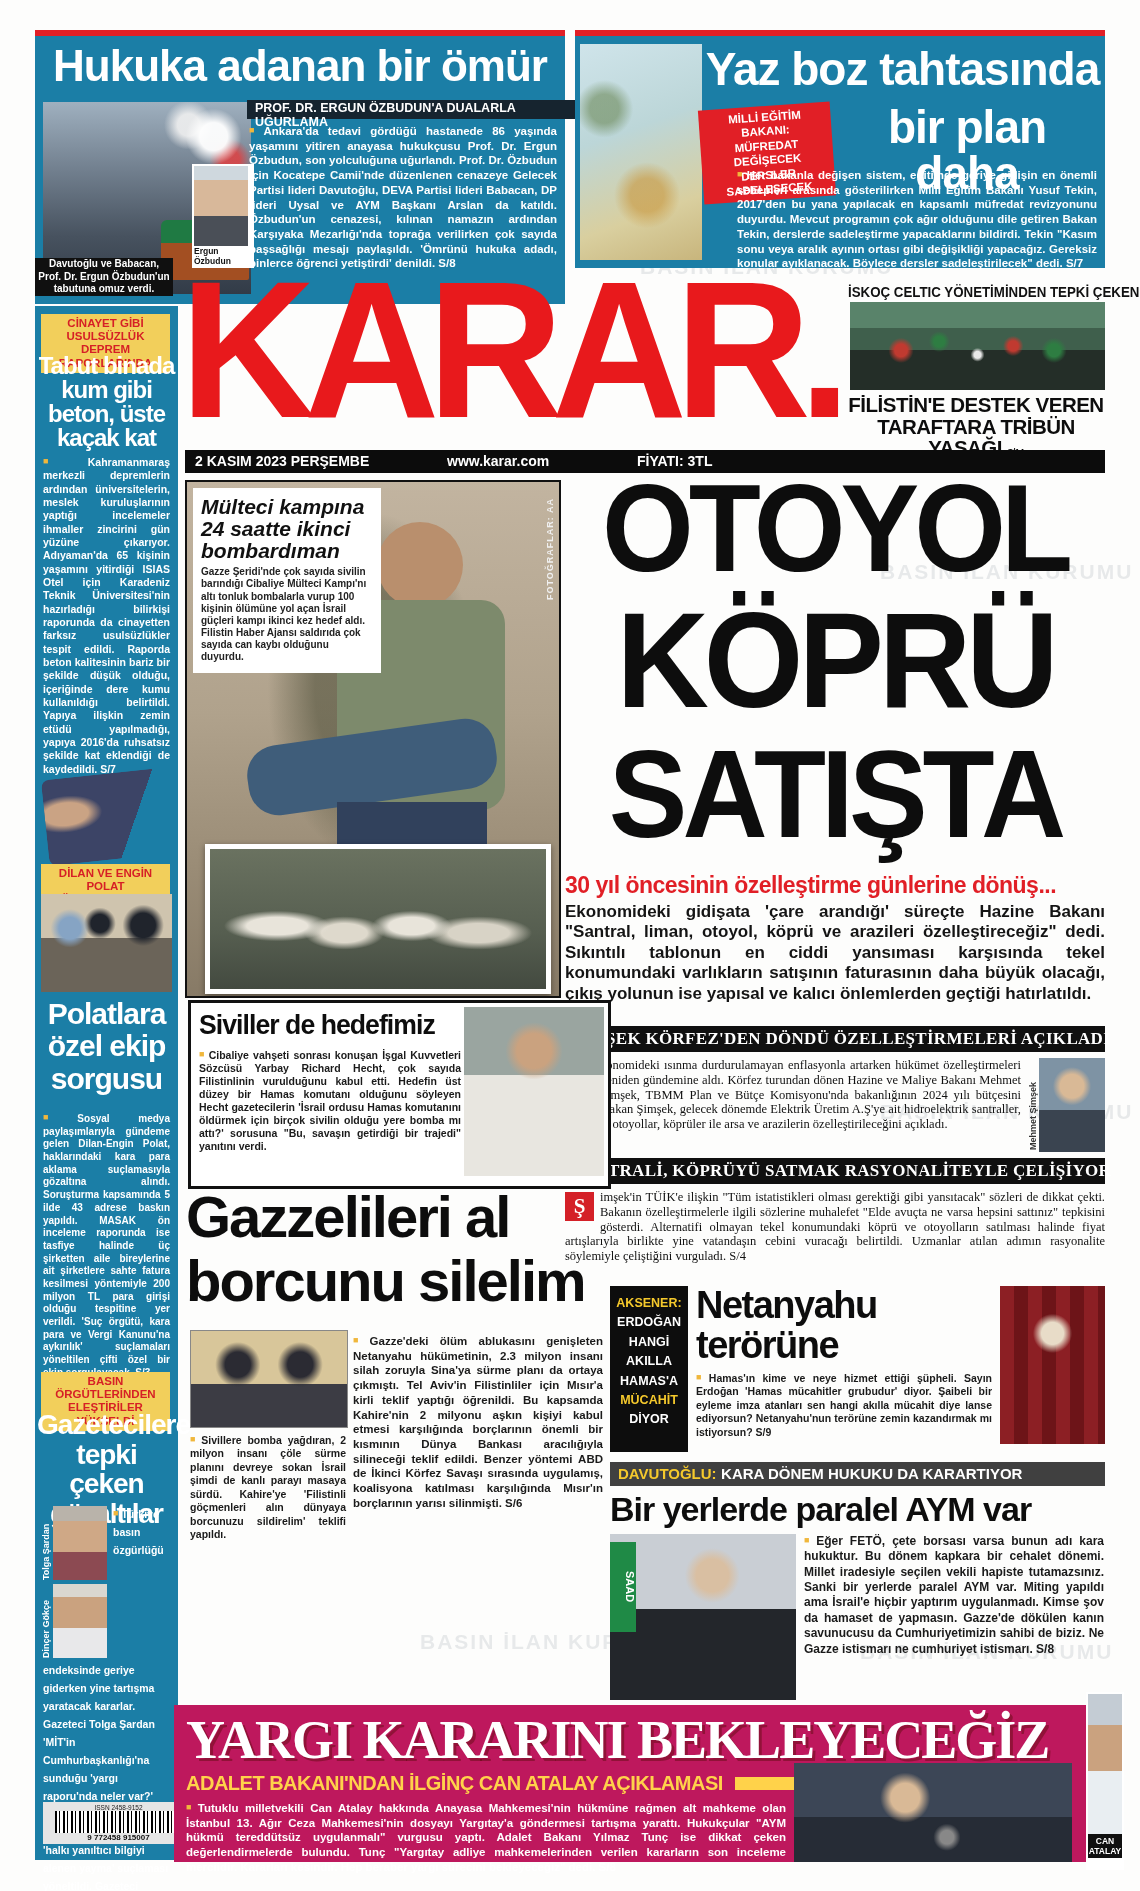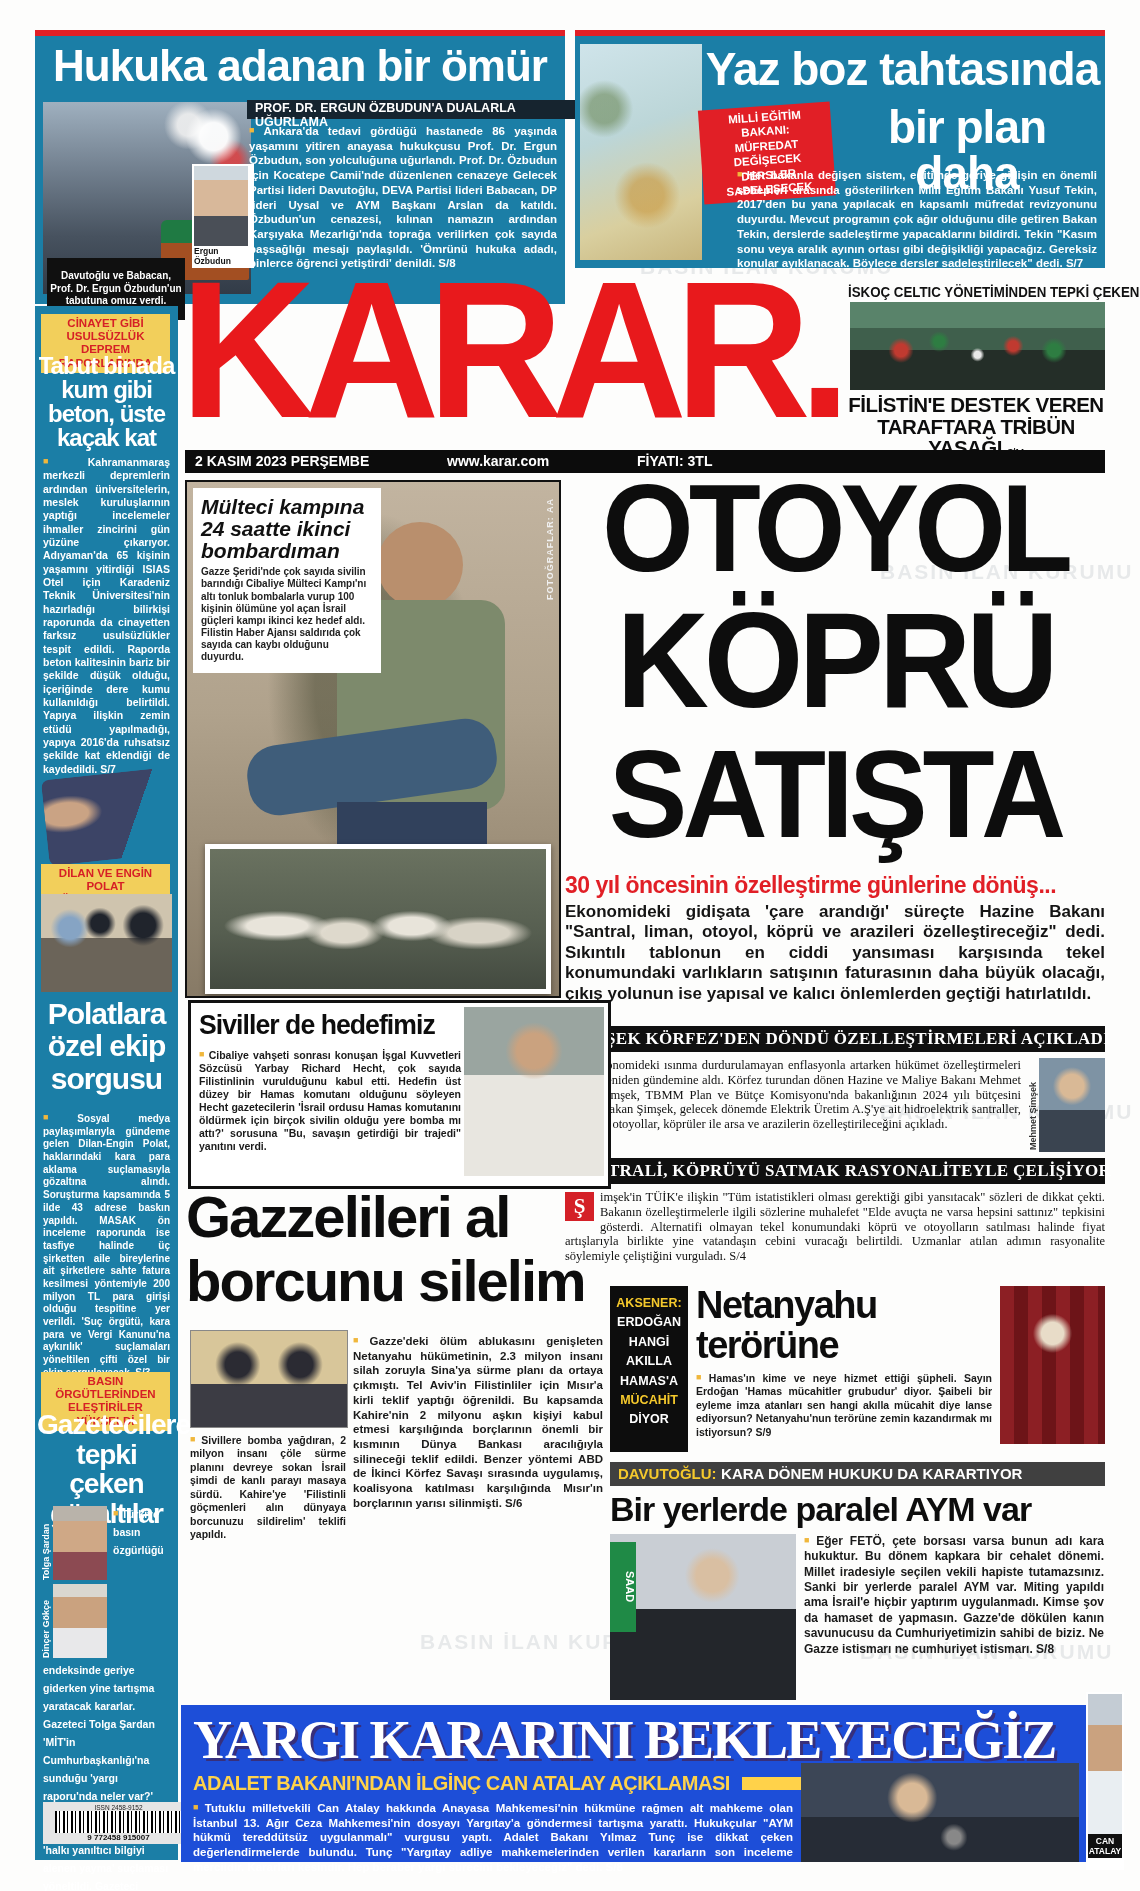--- a/index.html
+++ b/index.html
@@ -107,21 +107,21 @@
     <div class="ph-coffin ab" style="left:118px;top:118px;width:88px;height:60px"></div>
   </div>
   <div class="ab kick-dark" style="left:212px;top:64px;width:306px;height:18px;font-size:12.5px;padding:1px 16px 0 8px">PROF. DR. ERGUN ÖZBUDUN'A DUALARLA UĞURLAMA</div>
   <div class="ab jb jb-w" style="left:214px;top:88px;width:308px;font-size:11.5px">
     <span class="bullet">■</span><span>Ankara'da tedavi gördüğü hastanede 86 yaşında yaşamını yitiren anayasa hukukçusu Prof. Dr. Ergun Özbudun, son yolculuğuna uğurlandı. Prof. Dr. Özbudun için Kocatepe Camii'nde düzenlenen cenazeye Gelecek Partisi lideri Davutoğlu, DEVA Partisi lideri Babacan, DP lideri Uysal ve AYM Başkanı Arslan da katıldı. Özbudun'un cenazesi, kılınan namazın ardından Karşıyaka Mezarlığı'nda toprağa verilirken çok sayıda başsağlığı mesajı paylaşıldı. 'Ömrünü hukuka adadı, binlerce öğrenci yetiştirdi' denildi. S/8</span>
   </div>
   <div class="ab" style="left:157px;top:128px;width:58px;background:#fff;padding:2px">
     <div class="ph-ergun" style="width:54px;height:80px"></div>
     <div style="font-size:8.5px;font-weight:bold;color:#111">Ergun Özbudun</div>
   </div>
-  <div class="ab caption-black" style="left:12px;top:222px;width:132px;font-size:10px;padding:12px 3px;line-height:1.25">Davutoğlu ve Babacan, Prof. Dr. Ergun Özbudun'un tabutuna omuz verdi.</div>
+  <div class="ab caption-black" style="left:0;top:222px;width:132px;font-size:10px;padding:0 3px;line-height:1.25">Davutoğlu ve Babacan, Prof. Dr. Ergun Özbudun'un tabutuna omuz verdi.</div>
 </div>
 
 <div class="ab teal redtop z" style="left:575px;top:30px;width:530px;height:232px">
   <div class="ab photo ph-class" style="left:5px;top:8px;width:122px;height:216px"></div>
   <div class="ab hl-w" style="left:130px;top:10px;width:395px;font-size:46px">Yaz boz tahtasında</div>
   <div class="ab" style="left:126px;top:70px;width:124px;background:#e11f26;transform:rotate(-4deg);padding:4px 4px;text-align:center">
     <div style="color:#fff;font-weight:bold;font-size:11.5px;line-height:1.25">MİLLİ EĞİTİM BAKANI:</div>
     <div style="color:#fff;font-weight:bold;font-size:11.5px;line-height:1.25">MÜFREDAT DEĞİŞECEK</div>
     <div style="color:#fff;font-weight:bold;font-size:11.5px;line-height:1.25">DERSLER SADELEŞECEK</div>
   </div>
@@ -273,21 +273,21 @@
   <span style="color:#fff;font-weight:bold;font-size:15px">KARA DÖNEM HUKUKU DA KARARTIYOR</span>
 </div>
 <div class="ab z" style="left:610px;top:1490px;width:495px;font-size:34px;font-weight:bold;color:#0d0d0d;letter-spacing:-1px;white-space:nowrap">Bir yerlerde paralel AYM var</div>
 <div class="ab photo ph-davut z" style="left:610px;top:1534px;width:186px;height:166px">
   <div class="ab" style="left:0;top:8px;width:26px;height:90px;background:#1f8a46;color:#fff;font-weight:bold;font-size:11px;writing-mode:vertical-rl;text-align:center">SAAD</div>
 </div>
 <div class="ab jb z" style="left:804px;top:1534px;width:300px;font-size:12px;color:#1a1a1a">
   <span class="bullet">■</span><span>Eğer FETÖ, çete borsası varsa bunun adı kara hukuktur. Bu dönem kapkara bir cehalet dönemi. Millet iradesiyle seçilen vekili hapiste tutamazsınız. Sanki bir yerlerde paralel AYM var. Miting yapıldı ama İsrail'e hiçbir yaptırım uygulanmadı. Kimse şov da hamaset de yapmasın. Gazze'de dökülen kanın savunucusu da Cumhuriyetimizin sahibi de biziz. Ne Gazze istismarı ne cumhuriyet istismarı. S/8</span>
 </div>
 
-<div class="ab z" style="left:181px;top:1705px;width:920px;height:157px;background:#1d4ed8">
+<div class="ab z" style="left:174px;top:1705px;width:920px;height:157px;background:#be185d">
   <div class="ab" style="left:12px;top:4px;font-family:'Liberation Serif',serif;font-weight:bold;color:#fff;font-size:54px;letter-spacing:-2px;white-space:nowrap;text-shadow:3px 3px 0 rgba(90,10,10,.45)">YARGI KARARINI BEKLEYECEĞİZ</div>
   <div class="ab" style="left:12px;top:67px;white-space:nowrap">
     <span style="color:#ffd24a;font-weight:bold;font-size:20px;letter-spacing:-.5px">ADALET BAKANI'NDAN İLGİNÇ CAN ATALAY AÇIKLAMASI</span>
     <span style="display:inline-block;width:110px;height:13px;background:#ffd24a;margin-left:8px"></span>
   </div>
   <div class="ab jb" style="left:12px;top:96px;width:600px;font-size:11.5px;color:#fff;line-height:1.28">
     <span class="bullet">■</span><span>Tutuklu milletvekili Can Atalay hakkında Anayasa Mahkemesi'nin hükmüne rağmen alt mahkeme olan İstanbul 13. Ağır Ceza Mahkemesi'nin dosyayı Yargıtay'a göndermesi tartışma yarattı. Hukukçular "AYM hükmü tereddütsüz uygulanmalı" vurgusu yaptı. Adalet Bakanı Yılmaz Tunç ise dikkat çeken değerlendirmelerde bulundu. Tunç "Yargıtay adliye mahkemelerinden verilen kararların son inceleme merciidir. Kararları kesindir. Hep beraber yargı sürecini bekleyeceğiz" dedi. S/8</span>
   </div>
   <div class="ab photo ph-tunc" style="left:620px;top:58px;width:278px;height:99px"></div>
 </div>

